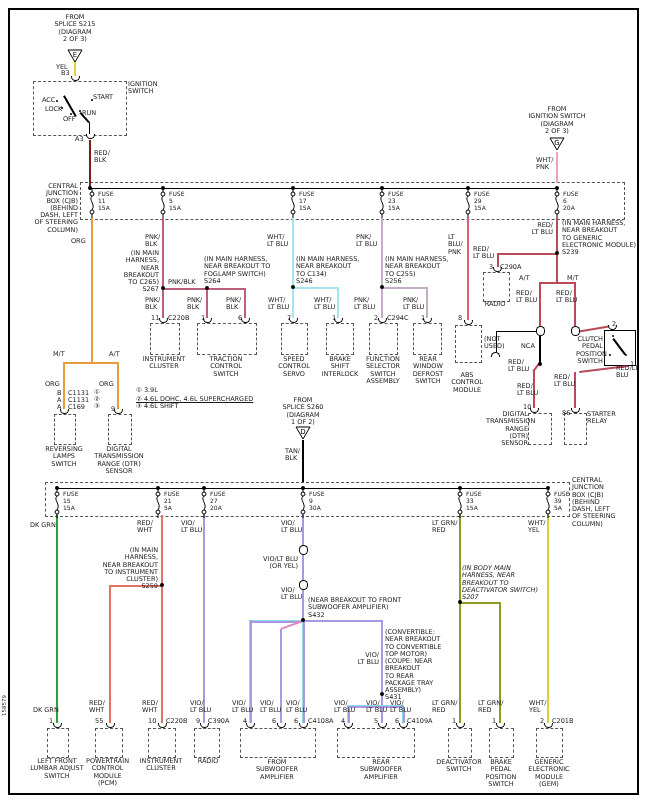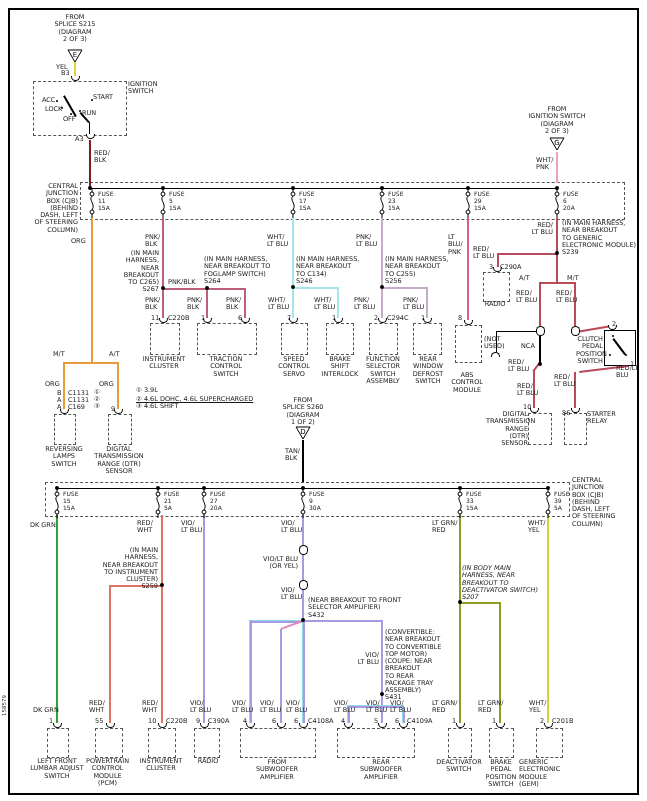--- a/index.html
+++ b/index.html
@@ -514,21 +514,21 @@
 TO INSTRUMENT
 CLUSTER)
 S259</div>
     <div class="lbl" style="left: 281px; top: 520px;">VIO/
 LT BLU</div>
     <div class="lbl" style="left: 256px; top: 556px; width: 42px; text-align: right;">VIO/LT BLU
 (OR YEL)</div>
     <div class="lbl" style="left: 281px; top: 587px;">VIO/
 LT BLU</div>
     <div class="lbl" style="left: 308px; top: 597px;">(NEAR BREAKOUT TO FRONT
-SELECTOR AMPLIFIER)
+SUBWOOFER AMPLIFIER)
 S432</div>
     <div class="lbl" style="left: 432px; top: 520px;">LT GRN/
 RED</div>
     <div class="lbl" style="left: 462px; top: 565px; font-style: italic;">(IN BODY MAIN
 HARNESS, NEAR
 BREAKOUT TO
 DEACTIVATOR SWITCH)
 S207</div>
     <div class="lbl" style="left: 528px; top: 520px;">WHT/
 YEL</div>
@@ -602,17 +602,17 @@
 AMPLIFIER</div>
     <div class="lbl" style="left: 341px; top: 759px; width: 80px; text-align: center;">REAR
 SUBWOOFER
 AMPLIFIER</div>
     <div class="lbl" style="left: 429px; top: 759px; width: 60px; text-align: center;">DEACTIVATOR
 SWITCH</div>
     <div class="lbl" style="left: 471px; top: 759px; width: 60px; text-align: center;">BRAKE
 PEDAL
 POSITION
 SWITCH</div>
-    <div class="lbl" style="left: 519px; top: 759px; width: 60px; text-align: left;">GENERIC
+    <div class="lbl" style="left: 519px; top: 759px; width: 60px; text-align: center;">GENERIC
 ELECTRONIC
 MODULE
 (GEM)</div>
   </div>
 
 </body></html>

